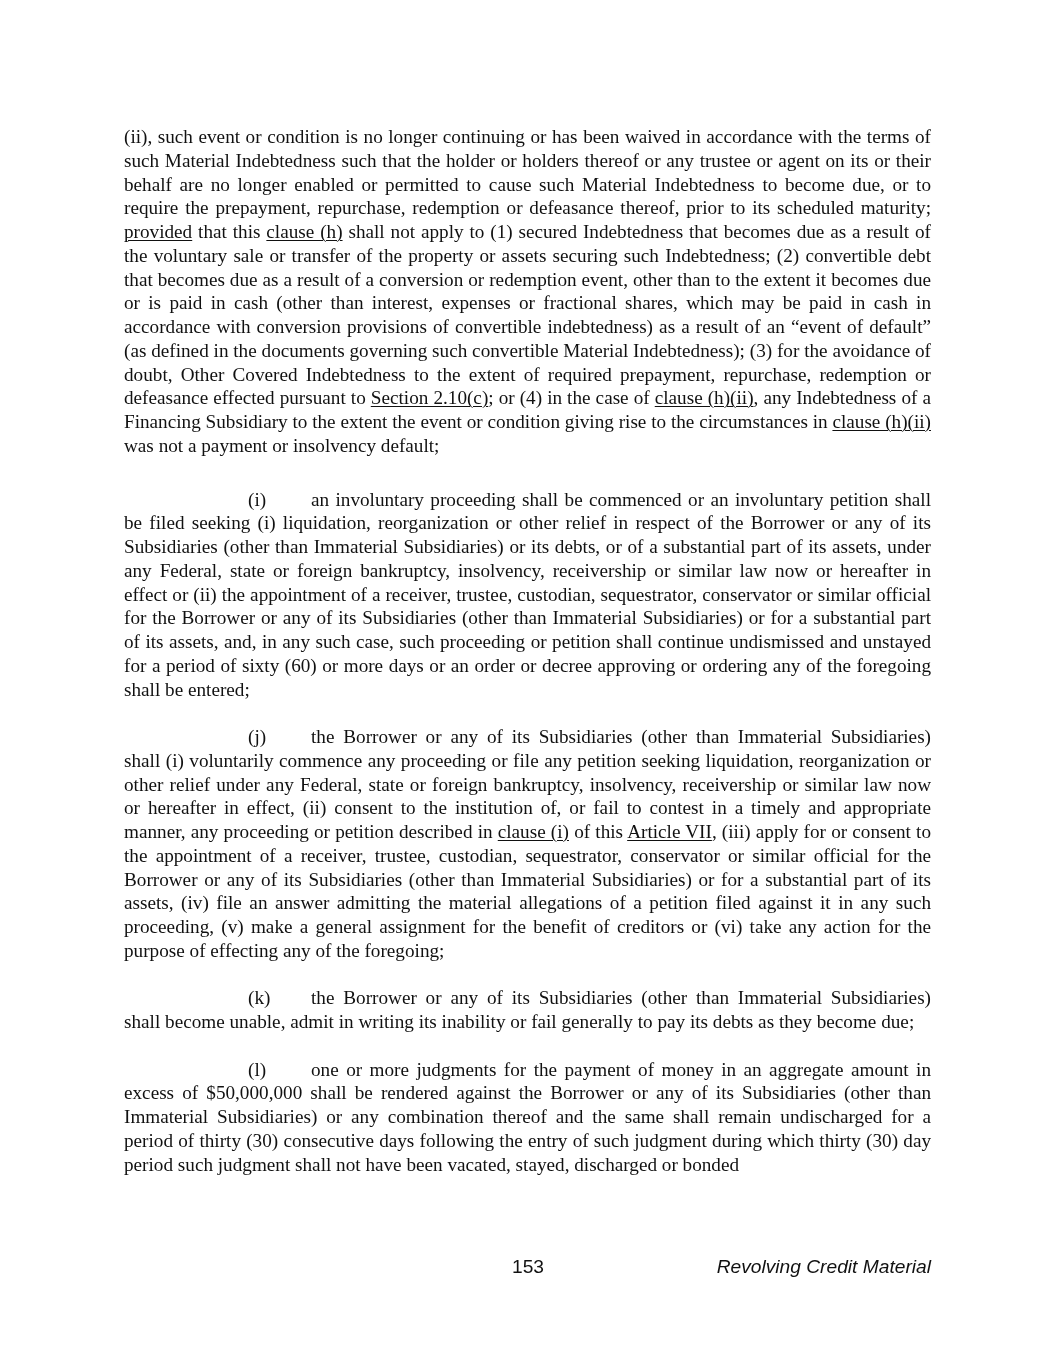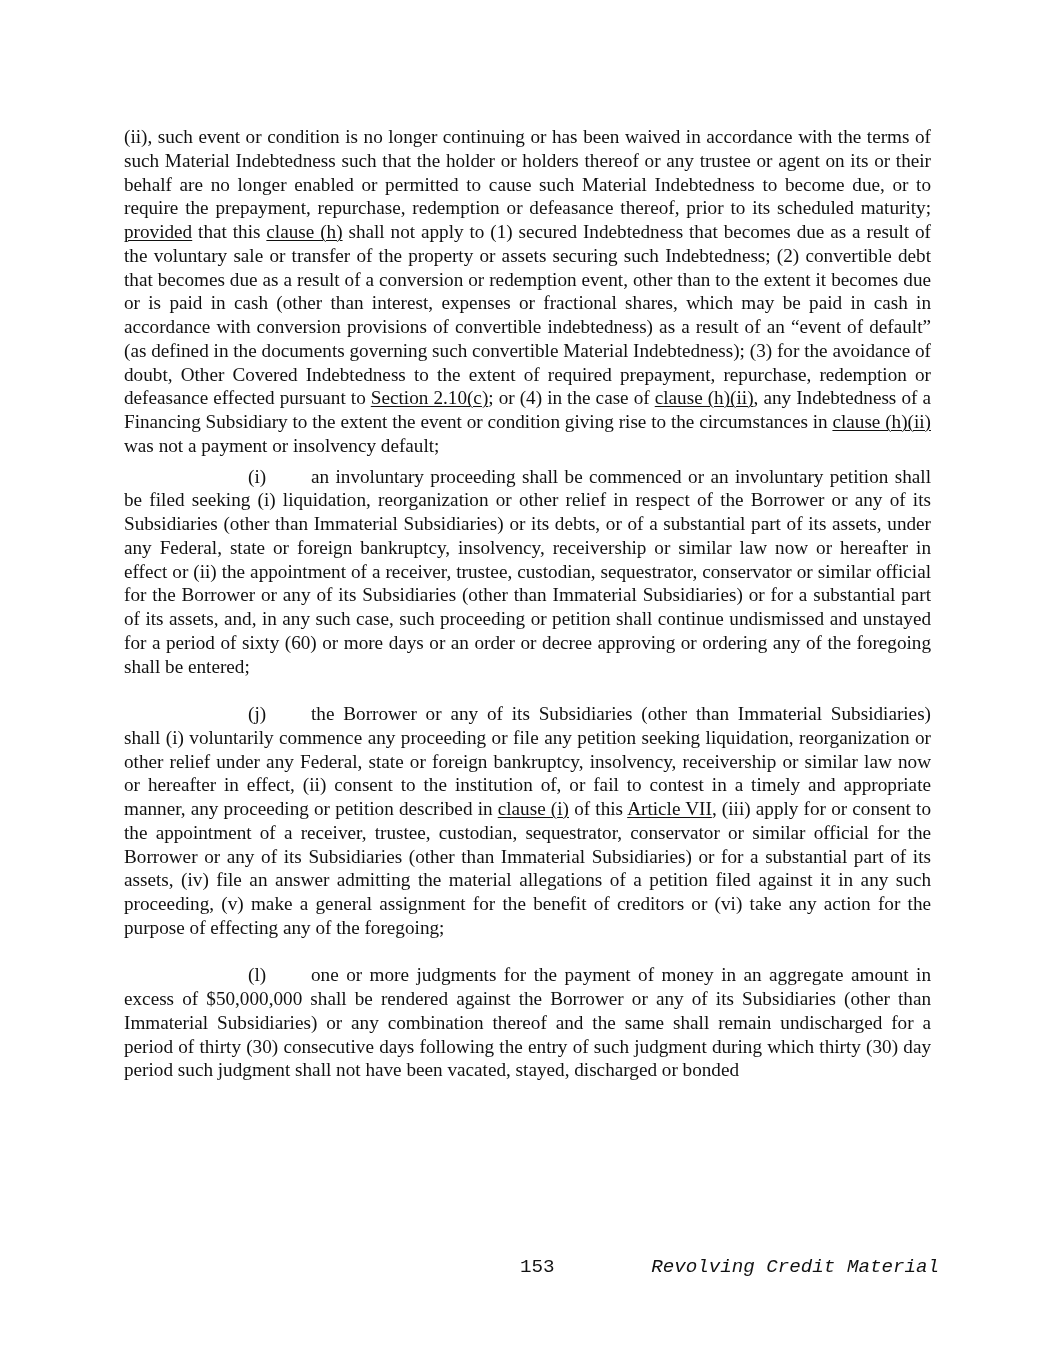--- a/index.html
+++ b/index.html
@@ -12,31 +12,31 @@
       font-family: "Liberation Serif", "DejaVu Serif", serif;
       font-size: 19.2px;
       line-height: 23.75px;
       color: #111111;
     }
     .para {
       margin: 0 0 23.75px 0;
       text-align: justify;
       text-align-last: left;
     }
-    .para.first { margin-bottom: 7px; }
+    .para.first { margin-bottom: 30px; }
     .indent { display: inline-block; width: 124px; }
     .label { display: inline-block; width: 63px; }
     u { text-decoration: underline; text-underline-offset: 2px; text-decoration-thickness: 1px; }
     .footer {
       position: absolute;
       top: 1256px;
-      left: 132px;
+      left: 124px;
       width: 807px;
       height: 24px;
-      font-family: Liberation Mono, monospace;
+      font-family: Liberation Sans, sans-serif;
       font-size: 19.2px;
       color: #111111;
     }
     .page-number { position: absolute; left: 388px; top: 0; }
     .doc-title { position: absolute; right: 0; top: 0; font-style: italic; }
   </style>
 </head>
 <body>
 
 <div class="page">
@@ -45,20 +45,23 @@
   </p>
 
   <p class="para">
     <span class="indent"></span><span class="label">(i)</span><span>an involuntary proceeding shall be commenced or an involuntary petition shall be filed seeking (i) liquidation, reorganization or other relief in respect of the Borrower or any of its Subsidiaries (other than Immaterial Subsidiaries) or its debts, or of a substantial part of its assets, under any Federal, state or foreign bankruptcy, insolvency, receivership or similar law now or hereafter in effect or (ii) the appointment of a receiver, trustee, custodian, sequestrator, conservator or similar official for the Borrower or any of its Subsidiaries (other than Immaterial Subsidiaries) or for a substantial part of its assets, and, in any such case, such proceeding or petition shall continue undismissed and unstayed for a period of sixty (60) or more days or an order or decree approving or ordering any of the foregoing shall be entered;</span>
   </p>
 
   <p class="para">
     <span class="indent"></span><span class="label">(j)</span><span>the Borrower or any of its Subsidiaries (other than Immaterial Subsidiaries) shall (i)&nbsp;voluntarily commence any proceeding or file any petition seeking liquidation, reorganization or other relief under any Federal, state or foreign bankruptcy, insolvency, receivership or similar law now or hereafter in effect, (ii) consent to the institution of, or fail to contest in a timely and appropriate manner, any proceeding or petition described in </span><u>clause (i)</u><span> of this </span><u>Article VII</u><span>, (iii)&nbsp;apply for or consent to the appointment of a receiver, trustee, custodian, sequestrator, conservator or similar official for the Borrower or any of its Subsidiaries (other than Immaterial Subsidiaries) or for a substantial part of its assets, (iv)&nbsp;file an answer admitting the material allegations of a petition filed against it in any such proceeding, (v)&nbsp;make a general assignment for the benefit of creditors or (vi) take any action for the purpose of effecting any of the foregoing;</span>
   </p>
 
+  <p class="para">
+    <span class="indent"></span><span class="label">(k)</span><span>the Borrower or any of its Subsidiaries (other than Immaterial Subsidiaries) shall become unable, admit in writing its inability or fail generally to pay its debts as they become due;</span>
+  </p>
 
   <p class="para">
     <span class="indent"></span><span class="label">(l)</span><span>one or more judgments for the payment of money in an aggregate amount in excess of $50,000,000 shall be rendered against the Borrower or any of its Subsidiaries (other than Immaterial Subsidiaries) or any combination thereof and the same shall remain undischarged for a period of thirty (30) consecutive days following the entry of such judgment during which thirty (30) day period such judgment shall not have been vacated, stayed, discharged or bonded</span>
   </p>
 </div>
 
 <div class="footer">
   <span class="page-number">153</span>
   <span class="doc-title">Revolving Credit Material</span>
 </div>

